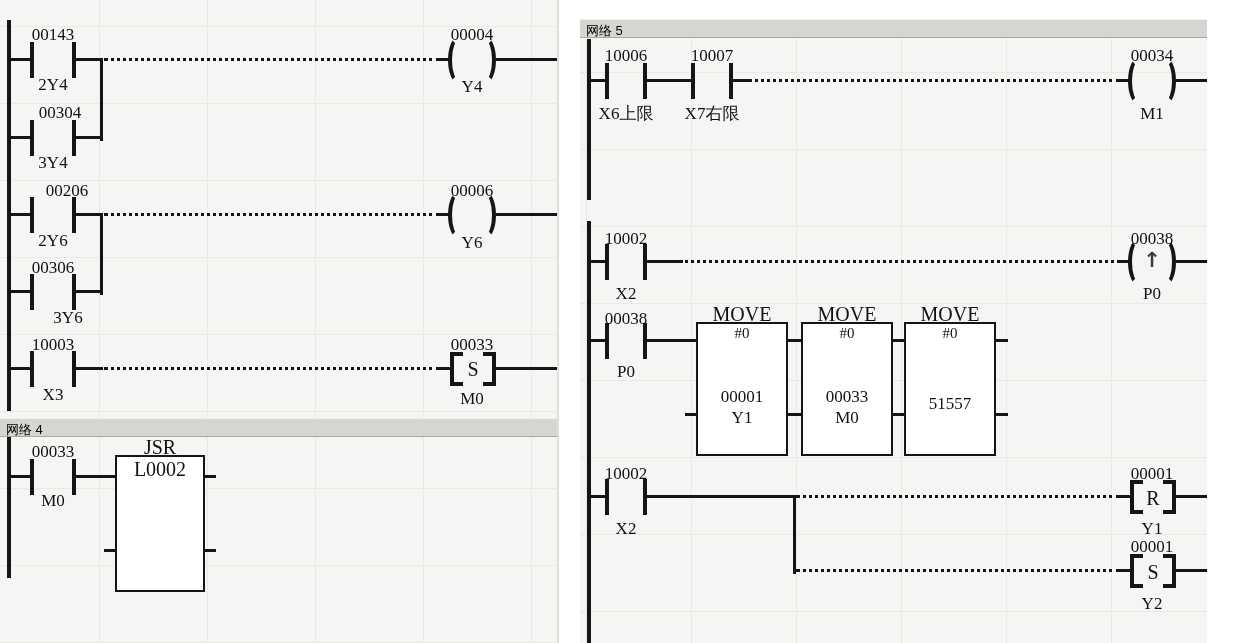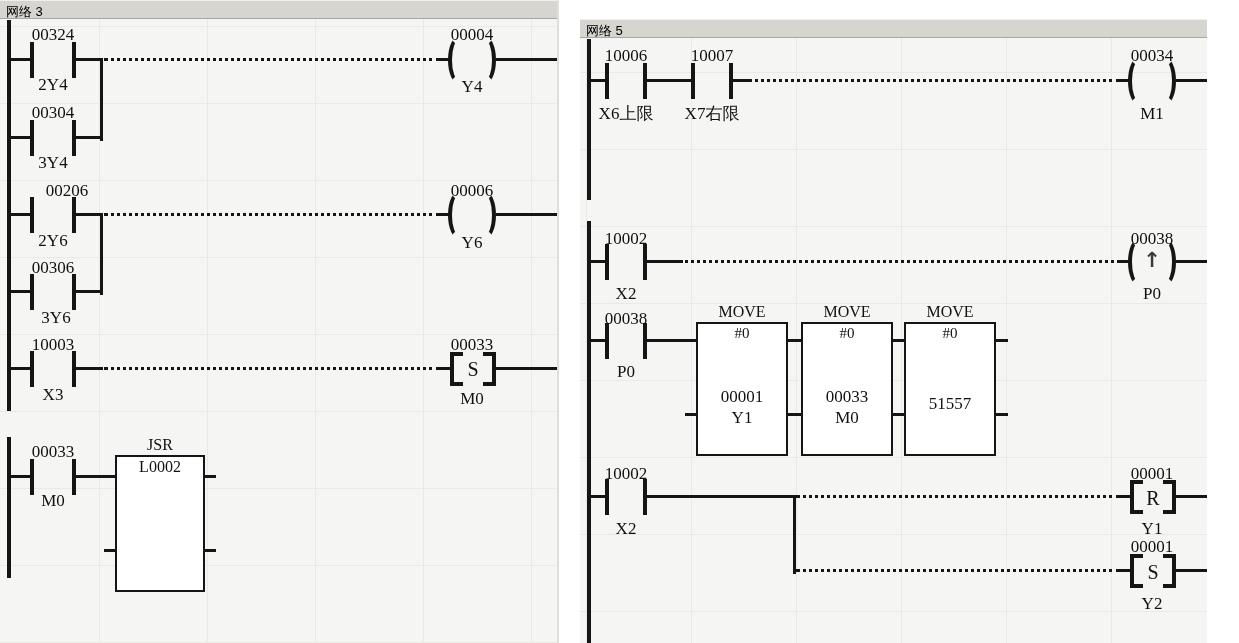--- a/index.html
+++ b/index.html
@@ -12,61 +12,60 @@
   .nh{position:absolute;left:0;right:0;height:19px;background:#d7d5cf;border-top:1px solid #f0efec;
      border-bottom:1px solid #a9a7a1;box-sizing:border-box;font:13px "Liberation Sans",sans-serif;
      color:#000;padding:2px 0 0 6px;}
   .hl{position:absolute;height:3px;background:#151515;}
   .vl{position:absolute;width:3px;background:#151515;}
   .rail{position:absolute;width:4px;background:#151515;}
   .dot{position:absolute;height:0;border-top:3px dotted #151515;}
   .bar{position:absolute;width:4px;height:36px;background:#151515;}
   .lbl{position:absolute;font:17px "Liberation Serif",serif;color:#111;line-height:1;
        transform:translateX(-50%);white-space:nowrap;}
-  .s18{font-size:16px;}
+  .s18{font-size:20px;}
   .s15{font-size:15px;}
   .parenl,.parenr{position:absolute;width:14px;height:40px;border:4px solid transparent;border-radius:50%;}
   .parenl{border-left-color:#151515;}
   .parenr{border-right-color:#151515;}
   .brkl,.brkr{position:absolute;width:9px;height:26px;border:4px solid #151515;background:transparent;}
   .brkl{border-right:none;}
   .brkr{border-left:none;}
   .cletter{position:absolute;font:20px "Liberation Serif",serif;color:#111;line-height:1;transform:translateX(-50%);}
   .arw{position:absolute;font:bold 21px "DejaVu Sans",sans-serif;color:#3a3a3a;line-height:1;transform:translateX(-50%);}
   .fbox{position:absolute;background:#fff;border:2px solid #151515;}
 </style>
 </head>
 <body>
 
 <div class="page">
 
   <div class="panel pL">
-    <div class="nh" style="top:0"><span>网络 3</span></div>
     <div class="rail" style="left:7px;top:20px;height:391px"></div>
 
     <div class="hl" style="left:9px;top:58px;width:21px"></div>
     <div class="bar" style="left:30px;top:42px"></div>
     <div class="bar" style="left:72px;top:42px"></div>
     <div class="hl" style="left:76px;top:58px;width:27px"></div>
     <div class="vl" style="left:100px;top:58px;height:83px"></div>
     <div class="dot" style="left:104px;top:58px;width:336px"></div>
     <div class="hl" style="left:440px;top:58px;width:10px"></div>
     <div class="parenl" style="left:448px;top:36px"></div>
     <div class="parenr" style="left:474px;top:36px"></div>
     <div class="hl" style="left:496px;top:58px;width:61px"></div>
-    <div class="lbl" style="left:53px;top:26px">00324</div>
+    <div class="lbl" style="left:53px;top:26px">00143</div>
     <div class="lbl" style="left:53px;top:76px">2Y4</div>
     <div class="lbl" style="left:472px;top:26px">00004</div>
     <div class="lbl" style="left:472px;top:78px">Y4</div>
 
     <div class="hl" style="left:9px;top:136px;width:21px"></div>
     <div class="bar" style="left:30px;top:120px"></div>
     <div class="bar" style="left:72px;top:120px"></div>
     <div class="hl" style="left:76px;top:136px;width:26px"></div>
-    <div class="lbl" style="left:53px;top:104px">00304</div>
+    <div class="lbl" style="left:60px;top:104px">00304</div>
     <div class="lbl" style="left:53px;top:154px">3Y4</div>
 
     <div class="hl" style="left:9px;top:213px;width:21px"></div>
     <div class="bar" style="left:30px;top:197px"></div>
     <div class="bar" style="left:72px;top:197px"></div>
     <div class="hl" style="left:76px;top:213px;width:27px"></div>
     <div class="vl" style="left:100px;top:213px;height:82px"></div>
     <div class="dot" style="left:104px;top:213px;width:336px"></div>
     <div class="hl" style="left:440px;top:213px;width:10px"></div>
     <div class="parenl" style="left:448px;top:191px"></div>
@@ -75,37 +74,38 @@
     <div class="lbl" style="left:67px;top:182px">00206</div>
     <div class="lbl" style="left:53px;top:232px">2Y6</div>
     <div class="lbl" style="left:472px;top:182px">00006</div>
     <div class="lbl" style="left:472px;top:234px">Y6</div>
 
     <div class="hl" style="left:9px;top:290px;width:21px"></div>
     <div class="bar" style="left:30px;top:274px"></div>
     <div class="bar" style="left:72px;top:274px"></div>
     <div class="hl" style="left:76px;top:290px;width:26px"></div>
     <div class="lbl" style="left:53px;top:259px">00306</div>
-    <div class="lbl" style="left:56px;top:309px">3Y6</div>
+    <div class="lbl" style="left:68px;top:309px">3Y6</div>
 
     <div class="hl" style="left:9px;top:367px;width:21px"></div>
     <div class="bar" style="left:30px;top:351px"></div>
     <div class="bar" style="left:72px;top:351px"></div>
     <div class="hl" style="left:76px;top:367px;width:27px"></div>
     <div class="dot" style="left:104px;top:367px;width:336px"></div>
     <div class="hl" style="left:440px;top:367px;width:10px"></div>
     <div class="brkl" style="left:450px;top:352px"></div>
     <div class="brkr" style="left:483px;top:352px"></div>
     <div class="cletter" style="left:473px;top:359px">S</div>
     <div class="hl" style="left:496px;top:367px;width:61px"></div>
     <div class="lbl" style="left:53px;top:336px">10003</div>
     <div class="lbl" style="left:53px;top:386px">X3</div>
     <div class="lbl" style="left:472px;top:336px">00033</div>
     <div class="lbl" style="left:472px;top:390px">M0</div>
 
+    <div class="nh" style="top:418px"><span>网络 4</span></div>
     <div class="rail" style="left:7px;top:437px;height:141px"></div>
     <div class="hl" style="left:9px;top:475px;width:21px"></div>
     <div class="bar" style="left:30px;top:459px"></div>
     <div class="bar" style="left:72px;top:459px"></div>
     <div class="hl" style="left:76px;top:475px;width:39px"></div>
     <div class="lbl" style="left:53px;top:443px">00033</div>
     <div class="lbl" style="left:53px;top:492px">M0</div>
     <div class="fbox" style="left:115px;top:455px;width:86px;height:133px"></div>
     <div class="lbl s18" style="left:160px;top:437px">JSR</div>
     <div class="lbl s18" style="left:160px;top:459px">L0002</div>

